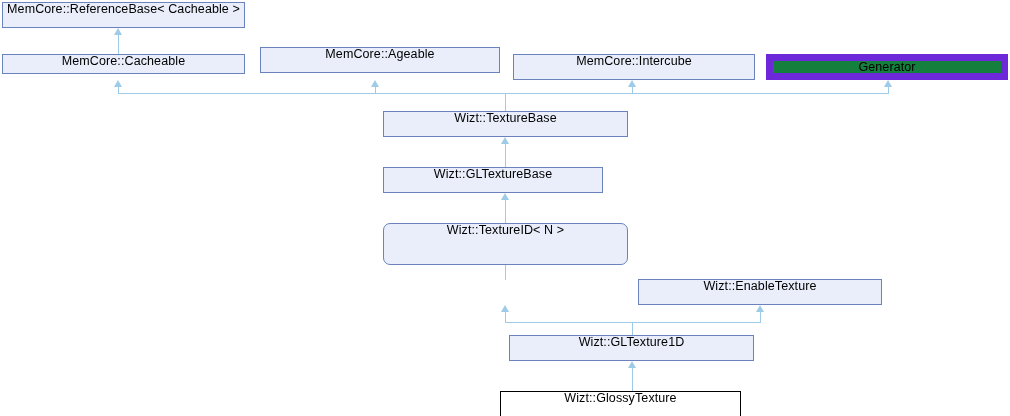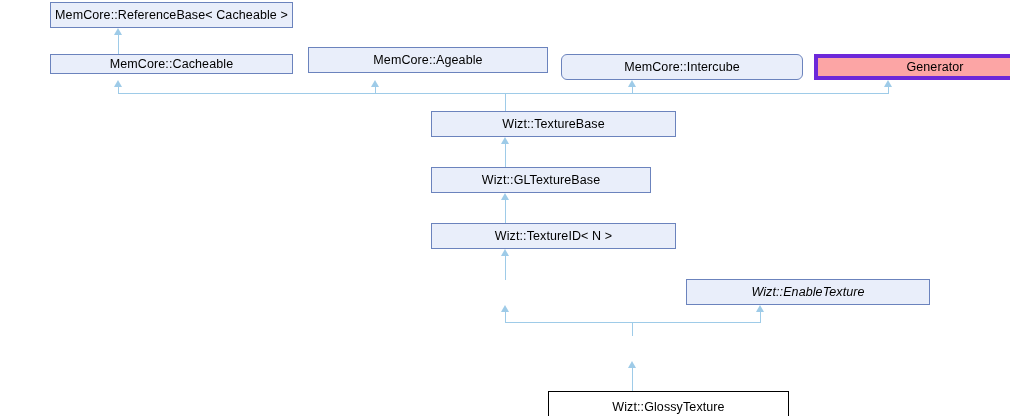--- a/index.html
+++ b/index.html
@@ -12,36 +12,35 @@
     width: 1010px;
     height: 416px;
     background: #ffffff;
     font-family: "Liberation Sans", "DejaVu Sans", sans-serif;
     overflow: hidden;
   }
   .node {
     position: absolute;
     box-sizing: border-box;
     display: flex;
-    align-items: center;
+    align-items: flex-start;
     justify-content: center;
     font-size: 12.5px;
     line-height: 1;
     letter-spacing: 0.1px;
     white-space: nowrap;
     color: #000000;
-    margin-left: 48px;
   }
   .node.base {
     background: #e9eefa;
     border: 1px solid #6b83bd;
   }
   .node.gray {
-    background: #fca5a5;
-    border: 4px solid #6d28d9;
+    background: #15803d;
+    border: 7px solid #6d28d9;
   }
   .node.current {
     background: #ffffff;
     border: 1px solid #000000;
   }
   .edge {
     position: absolute;
     background: #9ecbe8;
   }
   .edge.v { width: 1px; }
@@ -98,43 +97,46 @@
   </div>
 
   <div class="node base" style="left:2px; top:54px; width:243px; height:20px;">
     <span>MemCore::Cacheable</span>
   </div>
 
   <div class="node base" style="left:260px; top:47px; width:240px; height:26px;">
     <span>MemCore::Ageable</span>
   </div>
 
-  <div class="node base" style="left:513px; top:54px; width:242px; height:26px;border-radius:6px;">
+  <div class="node base" style="left:513px; top:54px; width:242px; height:26px;">
     <span>MemCore::Intercube</span>
   </div>
 
   <div class="node gray" style="left:766px; top:54px; width:242px; height:26px;">
     <span>Generator</span>
   </div>
 
   <div class="node base" style="left:383px; top:111px; width:245px; height:26px;">
     <span>Wizt::TextureBase</span>
   </div>
 
   <div class="node base" style="left:383px; top:167px; width:220px; height:26px;">
     <span>Wizt::GLTextureBase</span>
   </div>
 
-  <div class="node base" style="left:383px; top:223px; width:245px; height:26px;">
+  <div class="node base" style="left:383px; top:223px; width:245px; height:42px;border-radius:7px;">
     <span>Wizt::TextureID&lt; N &gt;</span>
   </div>
 
 
-  <div class="node base" style="left:638px; top:279px; width:244px; height:26px;font-style:italic;">
+  <div class="node base" style="left:638px; top:279px; width:244px; height:26px;">
     <span>Wizt::EnableTexture</span>
   </div>
 
+  <div class="node base" style="left:509px; top:335px; width:245px; height:26px;">
+    <span>Wizt::GLTexture1D</span>
+  </div>
 
   <div class="node current" style="left:500px; top:391px; width:241px; height:32px;">
     <span>Wizt::GlossyTexture</span>
   </div>
 
 </div>
 
 </body></html>

